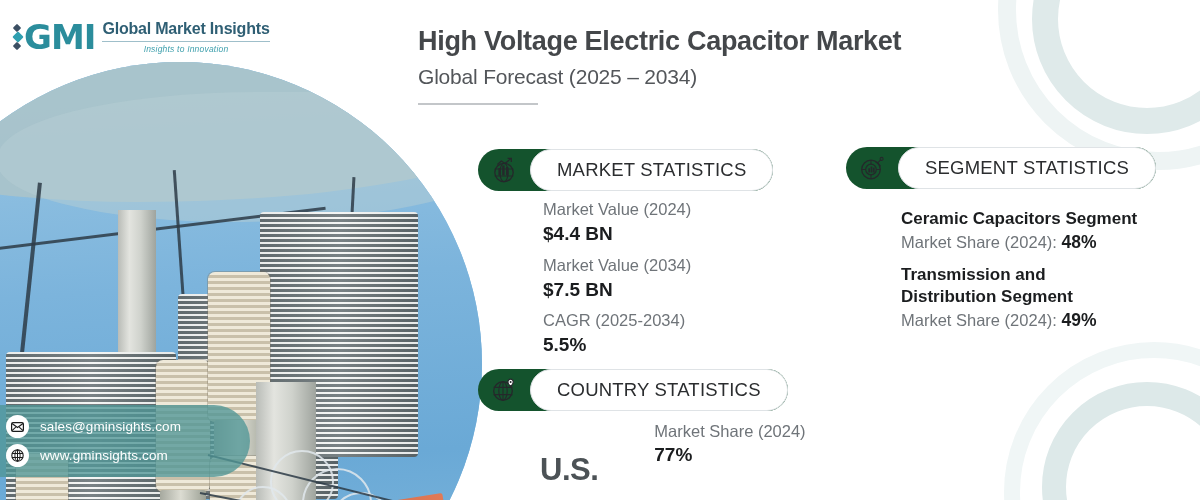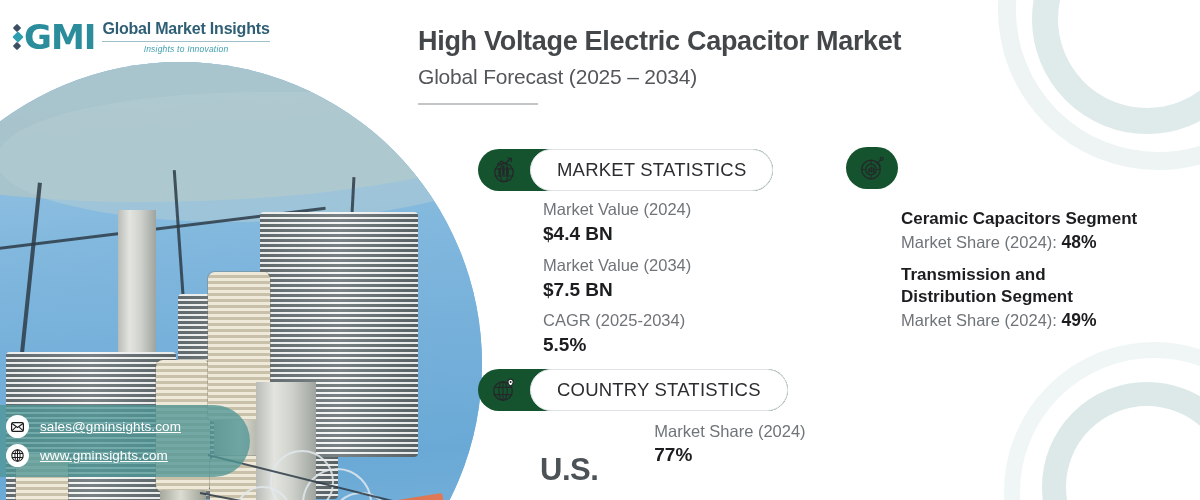--- a/index.html
+++ b/index.html
@@ -168,21 +168,20 @@
     background: #ffffff;
     display: flex; align-items: center; justify-content: center;
     flex: 0 0 auto;
   }
   .c-icon svg { display: block; }
   .contact-text {
     color: #ffffff;
     font-size: 13.5px;
     letter-spacing: .1px;
     white-space: nowrap;
-    text-decoration: underline;
   }
 
   
   .logo {
     position: absolute;
     left: 14px; top: 20px;
     display: flex;
     align-items: center;
     gap: 7px;
     z-index: 8;
@@ -493,20 +492,21 @@
         <circle cx="13" cy="15.5" r="5.3" fill="none" stroke="#25282b" stroke-width="1.2"></circle>
         <path d="M3.7 15.5 H7.7 M18.3 15.5 H22.3 M13 6.2 V10.2 M13 20.8 V24.8" stroke="#25282b" stroke-width="1.1"></path>
         <rect x="10.3" y="14.3" width="1.7" height="4.2" fill="#25282b"></rect>
         <rect x="12.6" y="12.5" width="1.7" height="6" fill="#25282b"></rect>
         <rect x="14.9" y="13.6" width="1.7" height="4.9" fill="#25282b"></rect>
         <path d="M17.8 7.8 A8.6 8.6 0 0 1 22.4 12.2" fill="none" stroke="#25282b" stroke-width="1.3"></path>
         <path d="M22.9 5.6 L19.4 9.2" fill="none" stroke="#25282b" stroke-width="1.2"></path>
         <circle cx="23.6" cy="4.9" r="1.5" fill="none" stroke="#25282b" stroke-width="1.1"></circle>
       </svg>
     </span>
+    <span class="sec-pill">SEGMENT STATISTICS</span>
   </div>
 
   <div class="segment-body">
     <div class="seg-name">Ceramic Capacitors Segment</div>
     <div class="seg-share">
       <span>Market Share (2024):</span>
       <b>48%</b>
     </div>
     <div class="seg-name wrap">Transmission and Distribution Segment</div>
     <div class="seg-share">

